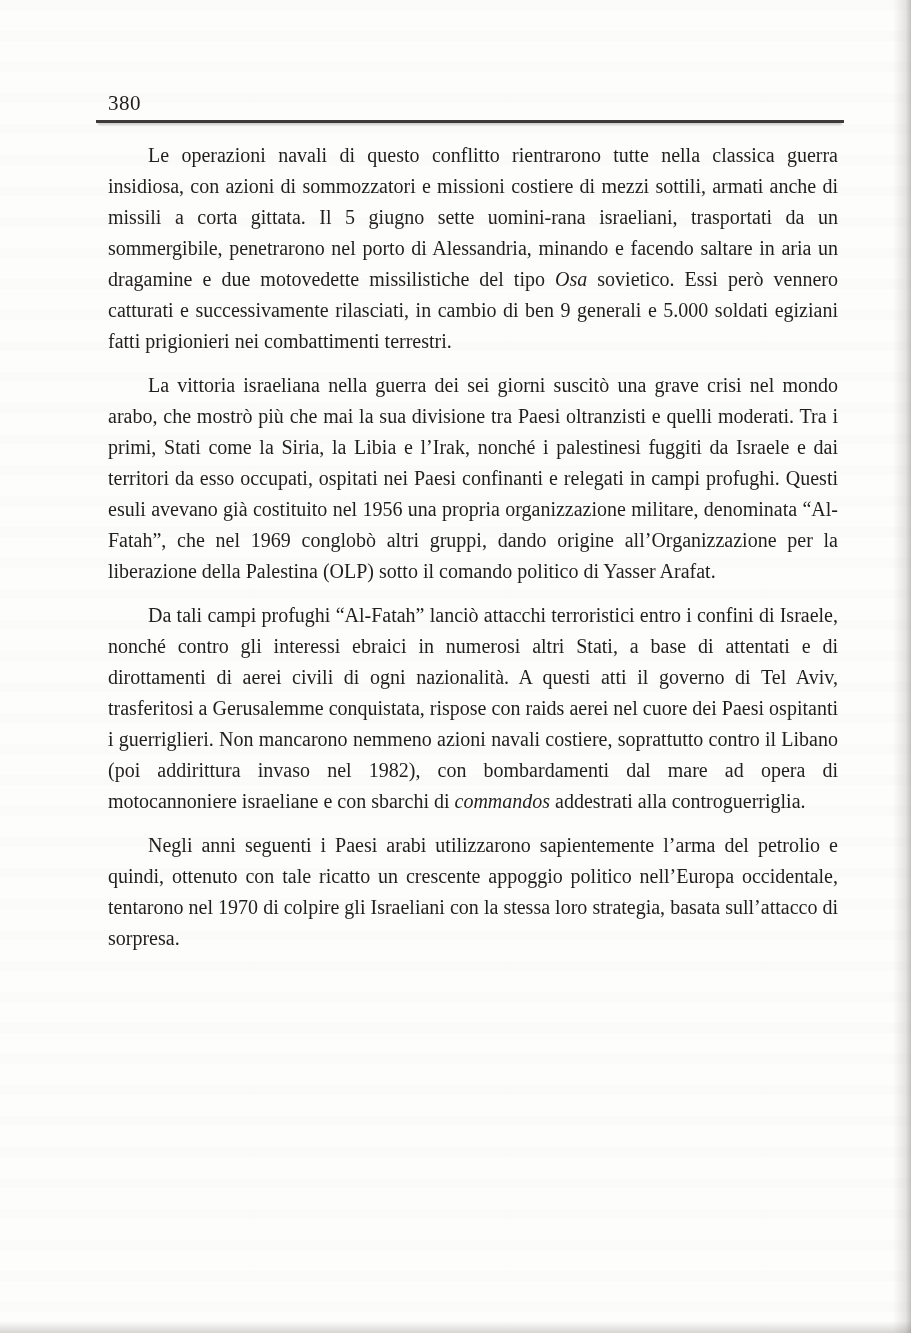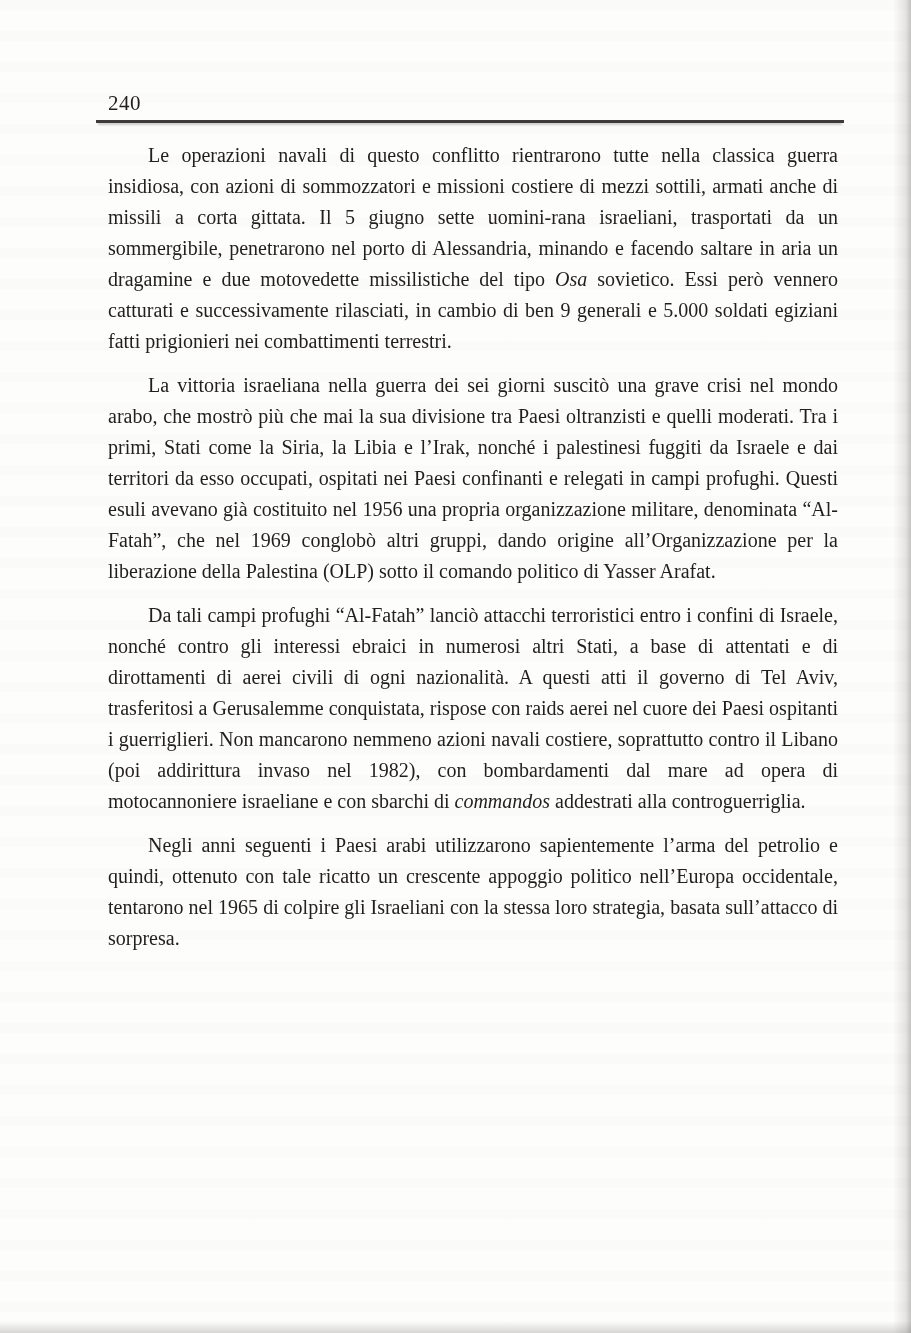--- a/index.html
+++ b/index.html
@@ -89,25 +89,25 @@
     font-style: italic;
   }
 </style>
 </head>
 <body>
 
 <div class="page">
   <div class="ghost"></div>
 
   <div class="header">
-    <span class="page-number">240</span>
+    <span class="page-number">380</span>
   </div>
 
   <div class="body-text">
       <p><span>Le operazioni navali di questo conflitto rientrarono tutte nella classica guerra insidiosa, con azioni di sommozzatori e missioni costiere di mezzi sottili, armati anche di missili a corta gittata. Il 5 giugno sette uomini-rana israeliani, trasportati da un sommergibile, penetrarono nel porto di Alessandria, minando e facendo saltare in aria un dragamine e due motovedette missilistiche del tipo </span><i>Osa</i><span> sovietico. Essi però vennero catturati e successivamente rilasciati, in cambio di ben 9 generali e 5.000 soldati egiziani fatti prigionieri nei combattimenti terrestri.</span></p>
       <p><span>La vittoria israeliana nella guerra dei sei giorni suscitò una grave crisi nel mondo arabo, che mostrò più che mai la sua divisione tra Paesi oltranzisti e quelli moderati. Tra i primi, Stati come la Siria, la Libia e l’Irak, nonché i palestinesi fuggiti da Israele e dai territori da esso occupati, ospitati nei Paesi confinanti e relegati in campi profughi. Questi esuli avevano già costituito nel 1956 una propria organizzazione militare, denominata “Al-Fatah”, che nel 1969 conglobò altri gruppi, dando origine all’Organizzazione per la liberazione della Palestina (OLP) sotto il comando politico di Yasser Arafat.</span></p>
       <p><span>Da tali campi profughi “Al-Fatah” lanciò attacchi terroristici entro i confini di Israele, nonché contro gli interessi ebraici in numerosi altri Stati, a base di attentati e di dirottamenti di aerei civili di ogni nazionalità. A questi atti il governo di Tel Aviv, trasferitosi a Gerusalemme conquistata, rispose con raids aerei nel cuore dei Paesi ospitanti i guerriglieri. Non mancarono nemmeno azioni navali costiere, soprattutto contro il Libano (poi addirittura invaso nel 1982), con bombardamenti dal mare ad opera di motocannoniere israeliane e con sbarchi di </span><i>commandos</i><span> addestrati alla controguerriglia.</span></p>
-      <p><span>Negli anni seguenti i Paesi arabi utilizzarono sapientemente l’arma del petrolio e quindi, ottenuto con tale ricatto un crescente appoggio politico nell’Europa occidentale, tentarono nel 1965 di colpire gli Israeliani con la stessa loro strategia, basata sull’attacco di sorpresa.</span></p>
+      <p><span>Negli anni seguenti i Paesi arabi utilizzarono sapientemente l’arma del petrolio e quindi, ottenuto con tale ricatto un crescente appoggio politico nell’Europa occidentale, tentarono nel 1970 di colpire gli Israeliani con la stessa loro strategia, basata sull’attacco di sorpresa.</span></p>
     </div>
 
   <div class="edge-right"></div>
   <div class="edge-bottom"></div>
 </div>
 
 </body></html>

